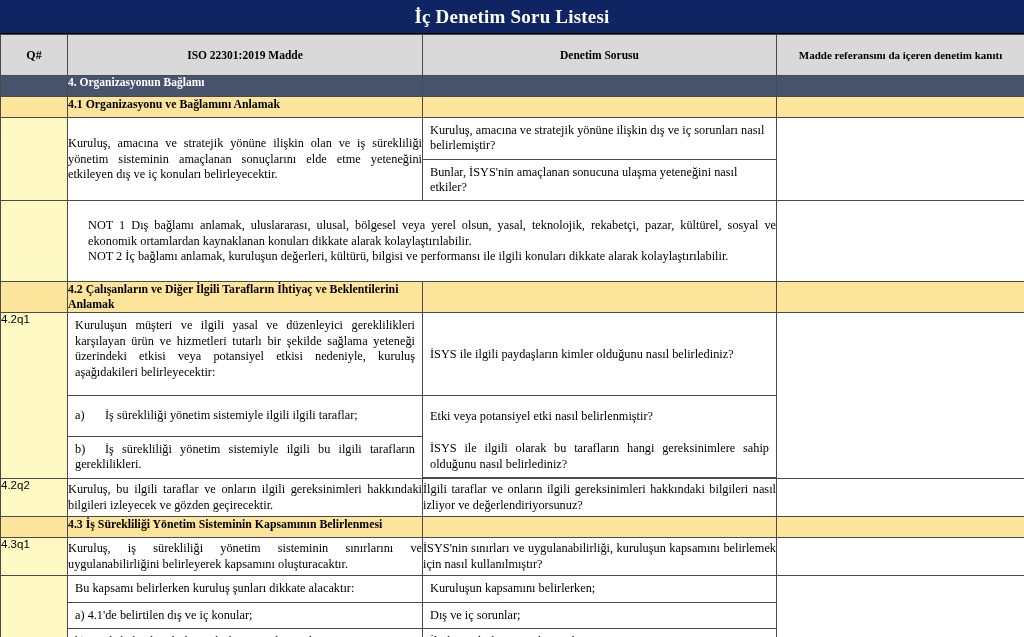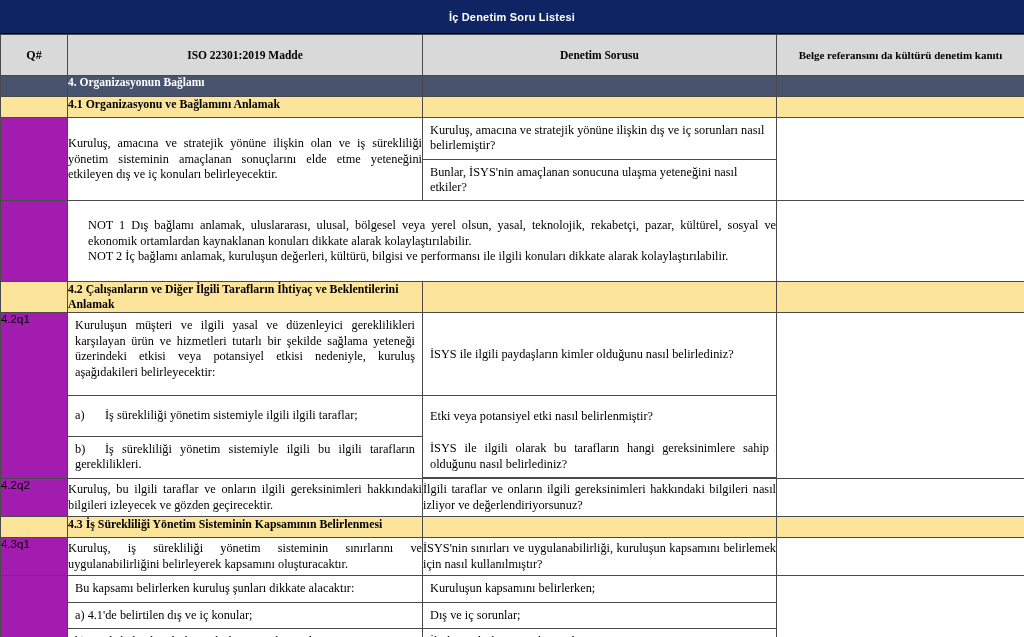--- a/index.html
+++ b/index.html
@@ -23,23 +23,23 @@
   }
 
   
   .title-band {
     height: 34px;
     background: #0f2463;
     color: #ffffff;
     display: flex;
     align-items: center;
     justify-content: center;
-    font-family: Liberation Sans, sans-serif;
+    font-family: Liberation Serif, serif;
     font-weight: bold;
-    font-size: 11px;
+    font-size: 19px;
     letter-spacing: 0.2px;
     border-bottom: 1px solid #000000;
     box-sizing: border-box;
   }
 
   
   table.grid {
     border-collapse: collapse;
     table-layout: fixed;
     width: 1024px;
@@ -103,21 +103,21 @@
   }
   td.body.just  { text-align: justify; text-align-last: left; margin-left: 8px; }
   td.body.mid   { vertical-align: middle; }
   td.qnum {
     font-family: "Liberation Sans", "DejaVu Sans", sans-serif;
     font-size: 11.5px;
     font-weight: normal;
     vertical-align: middle;
     text-align: left;
     padding-left: 4px;
-    background: #a21caf;
+    background: #fef9c3;
   }
   td.qnum.bottomish { vertical-align: bottom; padding-bottom: 2px; }
   td.evidence { background: #ffffff; }
 
   
   table.inner {
     border-collapse: collapse;
     table-layout: fixed;
     width: 100%;
     height: 100%;
@@ -153,21 +153,21 @@
         <col class="c-iso">
         <col class="c-que">
         <col class="c-evi">
     </colgroup>
     <tbody>
 
       <tr class="colhead">
         <td class="q-head">Q#</td>
         <td>ISO 22301:2019 Madde</td>
         <td>Denetim Sorusu</td>
-        <td class="evi-head">Belge referansını da kültürü denetim kanıtı</td>
+        <td class="evi-head">Madde referansını da içeren denetim kanıtı</td>
       </tr>
 
       <tr>
         <td class="band-dark-empty"></td>
         <td class="band-dark">4. Organizasyonun Bağlamı</td>
         <td class="band-dark-empty"></td>
         <td class="band-dark-empty"></td>
       </tr>
 
       <tr>

